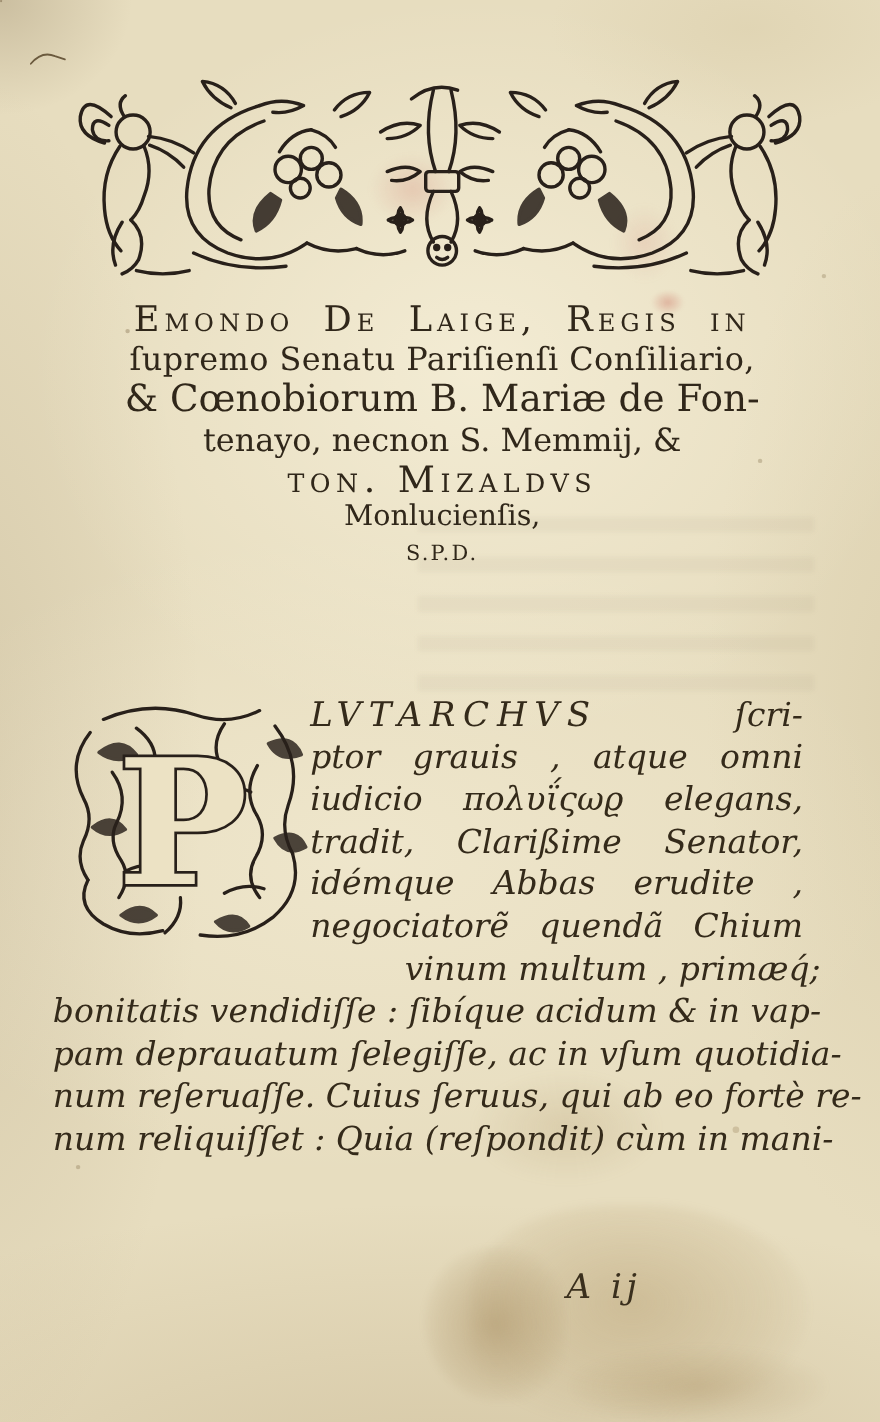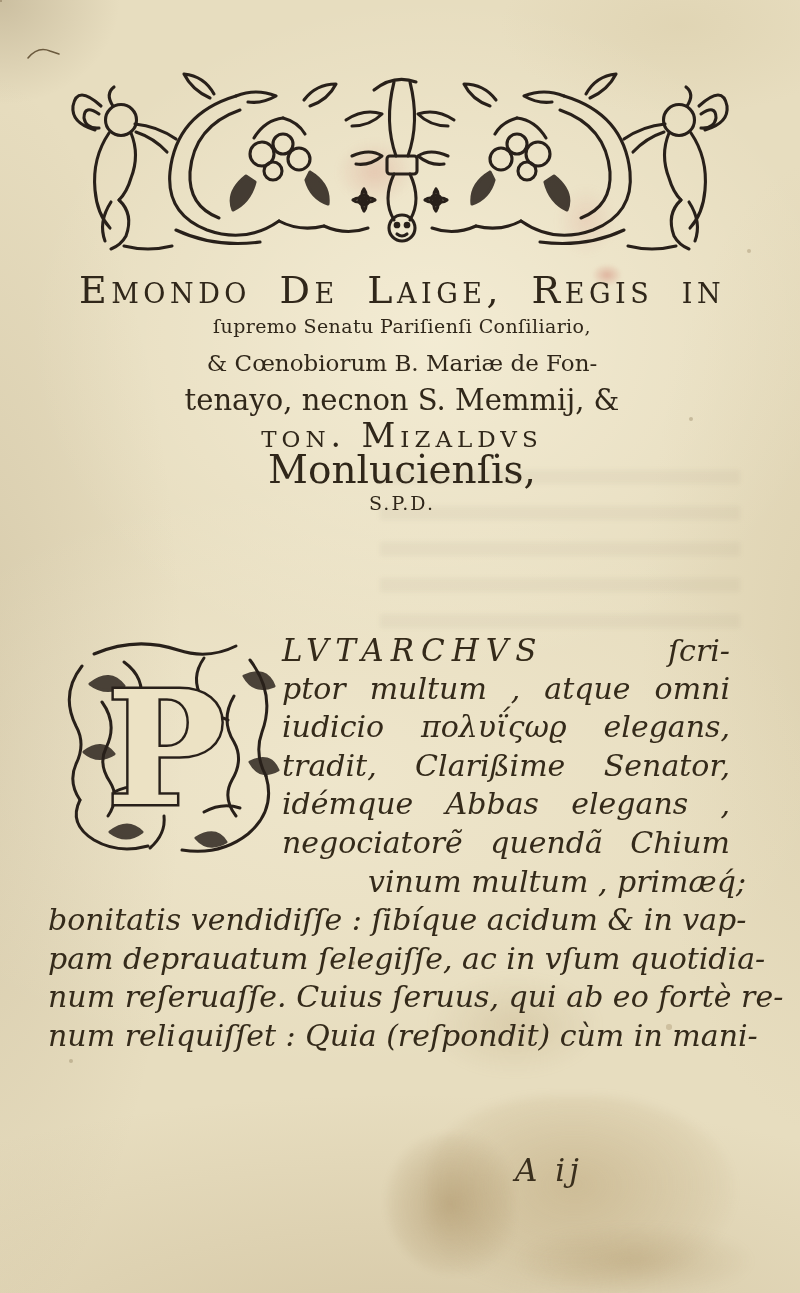--- a/index.html
+++ b/index.html
@@ -49,28 +49,28 @@
     box-shadow:115px 300px 0 1px rgba(120,98,64,.35), 690px 418px 0 1px rgba(120,98,64,.3),
       748px 250px 0 1px rgba(130,108,72,.3), 70px 1060px 0 1px rgba(120,98,64,.3),
       352px 962px 0 1px rgba(130,105,70,.4), 668px 1026px 0 2px rgba(150,125,85,.3);}
   
   .corner-mark{position:absolute;left:26px;top:44px;}
   
   .headpiece{position:absolute;left:64px;top:60px;}
   
   .heading{position:absolute;top:272px;left:60px;width:684px;text-align:center;color:#30271a;}
   .h1{font-size:33px;line-height:40px;letter-spacing:6px;word-spacing:9px;white-space:nowrap;}
-  .h2{font-variant:small-caps;font-size:38px;line-height:36px;letter-spacing:4.5px;word-spacing:12px;white-space:nowrap;}
-  .h3{font-size:19px;line-height:37px;letter-spacing:.4px;}
-  .h4{font-size:23px;line-height:37px;}
+  .h2{font-variant:small-caps;font-size:32px;line-height:36px;letter-spacing:4.5px;word-spacing:12px;white-space:nowrap;}
+  .h3{font-size:29px;line-height:37px;letter-spacing:.4px;}
+  .h4{font-size:34px;line-height:37px;}
   .h5{font-size:29px;line-height:37px;}
   .h6{font-size:29px;line-height:36px;}
   .sc{font-variant:small-caps;letter-spacing:3px;}
   .h7{font-variant:small-caps;font-size:33px;line-height:34px;letter-spacing:5px;}
-  .h8{font-size:39px;line-height:33px;}
+  .h8{font-size:26px;line-height:33px;}
   .h9{font-size:19px;line-height:35px;letter-spacing:2px;text-align:center;}
   
   .bodytext{position:absolute;left:48px;top:631px;width:682px;font-style:italic;font-size:30px;color:#342a1a;}
   .bl{height:38.6px;line-height:38.6px;text-align:justify;text-align-last:justify;white-space:nowrap;}
   .ind{margin-left:234px;}
   .ind7{margin-left:320px;}
   .firstline{display:flex;justify-content:space-between;align-items:baseline;margin-left:234px;height:38.6px;line-height:38.6px;}
   .firstline .caps{letter-spacing:7px;font-size:31px;}
   .dropcap{position:absolute;left:54px;top:632px;}
   
@@ -186,24 +186,24 @@
     <path d="M140 90 Q 158 80 174 88"></path>
   </g>
   <text x="112" y="172" text-anchor="middle" font-family="DejaVu Serif, Liberation Serif, serif" font-size="158" font-weight="bold" fill="#ece2c4" stroke="#28201a" stroke-width="5" paint-order="stroke">P</text>
 </svg>
 
 <div class="bodytext">
   <div class="firstline">
     <span class="caps">LVTARCHVS</span>
     <span>ſcri-</span>
   </div>
-  <div class="bl ind">ptor multum , atque omni</div>
+  <div class="bl ind">ptor grauis , atque omni</div>
   <div class="bl ind">iudicio πολυΐςωϱ elegans,</div>
   <div class="bl ind">tradit, Clarißime Senator,</div>
-  <div class="bl ind">idémque Abbas elegans ,</div>
+  <div class="bl ind">idémque Abbas erudite ,</div>
   <div class="bl ind">negociatorẽ quendã Chium</div>
   <div class="bl ind7">vinum multum , primæq́;</div>
   <div class="bl">bonitatis vendidiſſe : ſibíque acidum &amp; in vap-</div>
   <div class="bl">pam deprauatum ſelegiſſe, ac in vſum quotidia-</div>
   <div class="bl">num reſeruaſſe. Cuius ſeruus, qui ab eo fortè re-</div>
   <div class="bl">num reliquiſſet : Quia (reſpondit) cùm in mani-</div>
 </div>
 
 <div class="signature">A ij</div>
 

